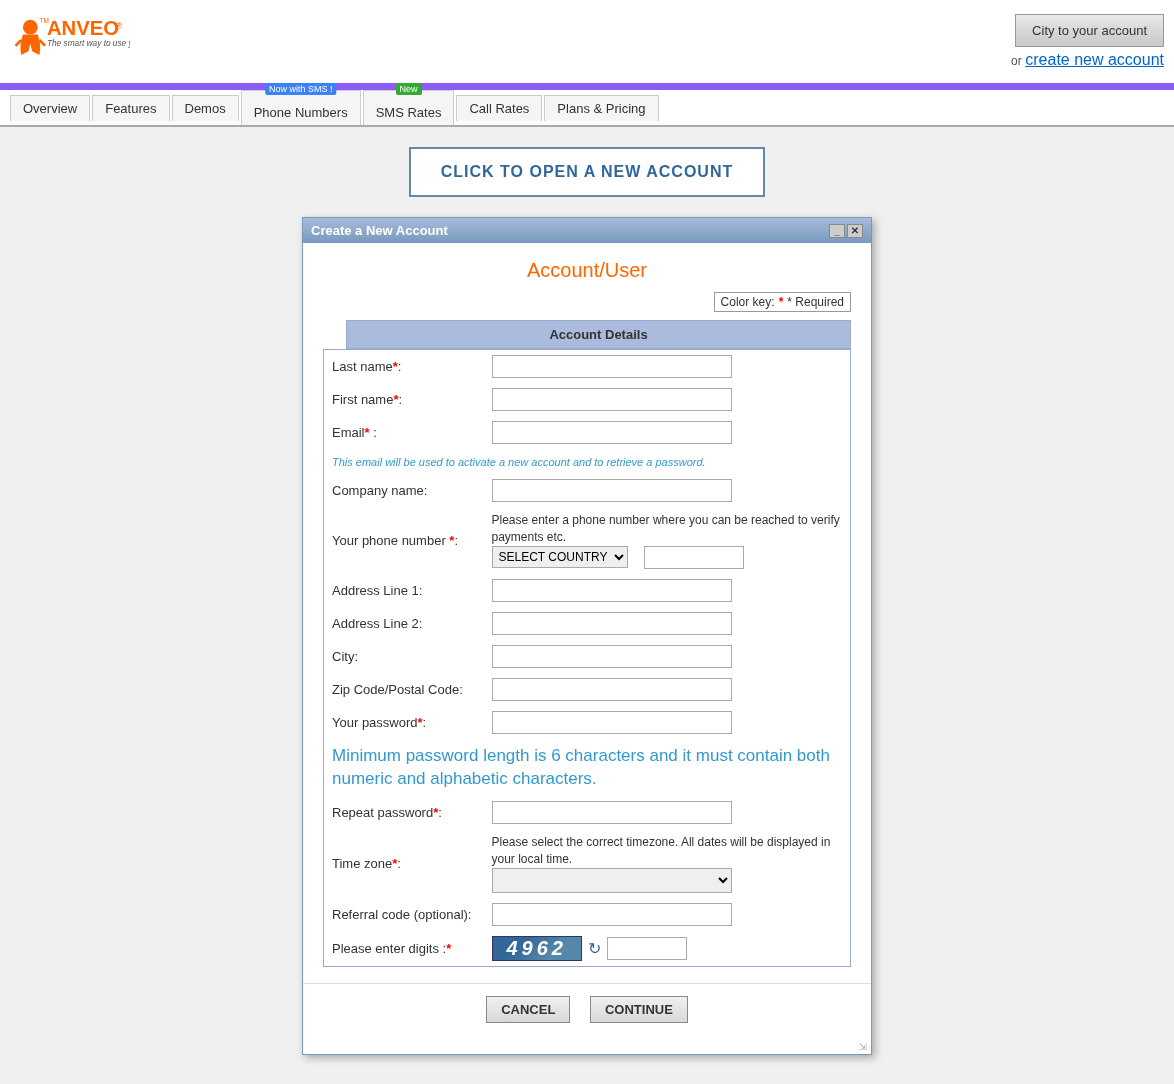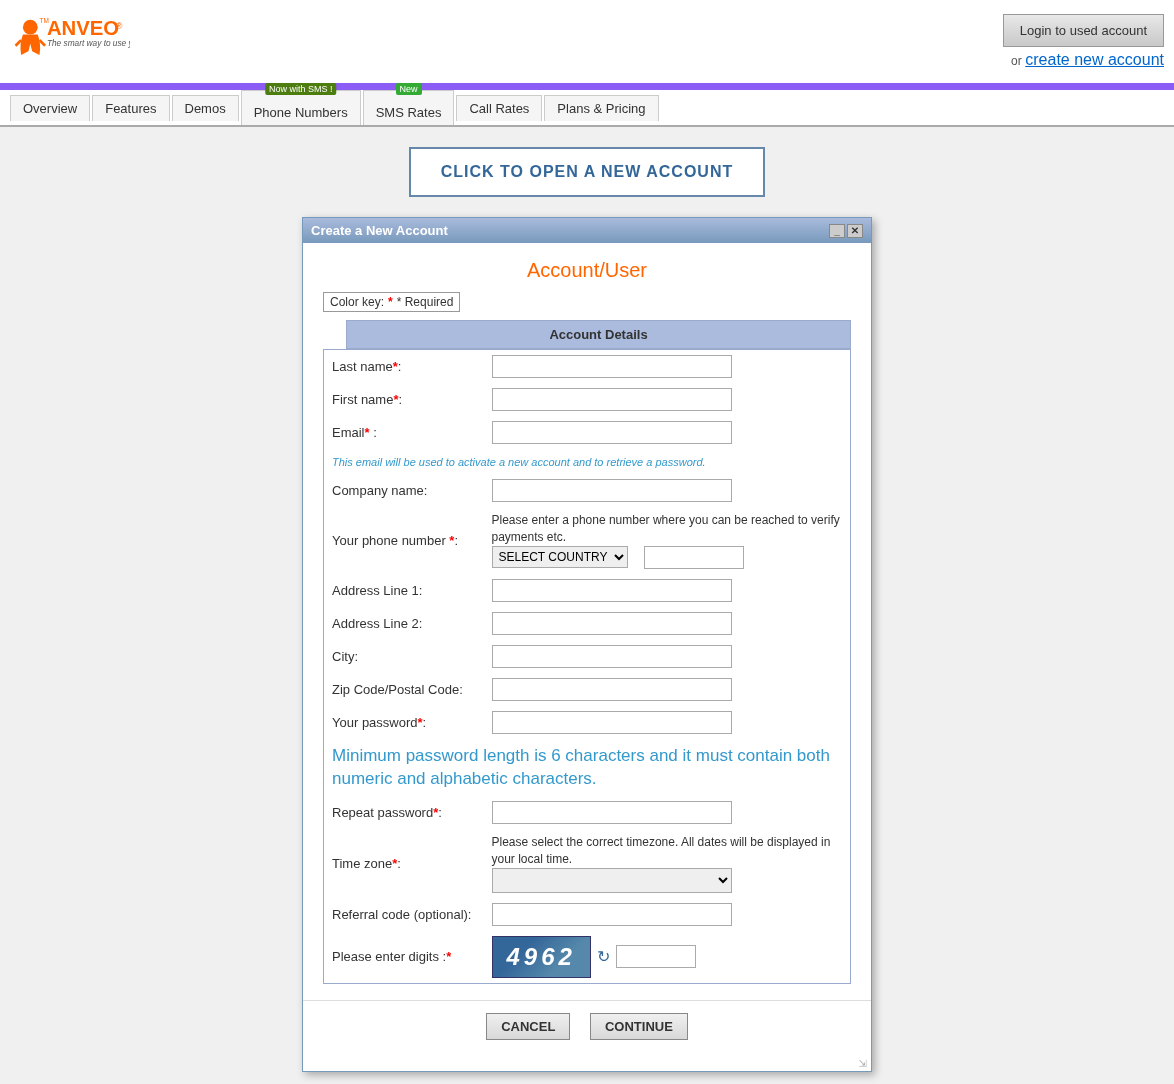--- a/index.html
+++ b/index.html
@@ -68,21 +68,21 @@
       top: -8px;
       left: 50%;
       transform: translateX(-50%);
       font-size: 9px;
       padding: 1px 4px;
       border-radius: 2px;
       color: #fff;
       white-space: nowrap;
     }
     .badge-green { background: #33aa33; }
-    .badge-blue { background: #4d7c0f; }
+    .badge-blue { background: #3b82f6; }
     
     #main {
       padding: 20px;
       display: flex;
       flex-direction: column;
       align-items: center;
     }
     #open-account-btn {
       border: 2px solid #6688aa;
       background: #fff;
@@ -131,21 +131,21 @@
       padding: 16px 20px;
     }
     #form-title {
       text-align: center;
       font-size: 20px;
       font-weight: normal;
       color: #ff6600;
       margin-bottom: 10px;
     }
     #color-key {
-      text-align: left;
+      text-align: right;
       margin-bottom: 8px;
       font-size: 12px;
     }
     #color-key-box {
       border: 1px solid #999;
       padding: 2px 6px;
       display: inline-flex;
       align-items: center;
       gap: 4px;
       font-size: 12px;
@@ -211,24 +211,24 @@
       font-size: 13px;
     }
     .captcha-area {
       display: flex;
       align-items: center;
       gap: 6px;
     }
     .captcha-box {
       background: linear-gradient(135deg, #336699 30%, #5588aa 70%);
       color: #fff;
-      font-size: 24px;
+      font-size: 20px;
       font-weight: bold;
       letter-spacing: 4px;
-      padding: 6px 14px;
+      padding: 0 14px;
       border: 1px solid #336;
       font-style: italic;
       min-width: 90px;
       text-align: center;
     }
     .captcha-refresh {
       cursor: pointer;
       font-size: 16px;
       color: #336699;
     }
@@ -296,21 +296,21 @@
       <text x="32" y="8" font-size="7" fill="#ff6600">TM</text>
 
       <text x="40" y="20" font-size="22" font-weight="bold" fill="#ff6600" font-family="Arial">ANVEO</text>
       <text x="115" y="14" font-size="9" fill="#ff6600">®</text>
 
       <text x="40" y="32" font-size="9" fill="#555" font-family="Arial" font-style="italic">The smart way to use your phones</text>
       <text x="163" y="32" font-size="7" fill="#555">TM</text>
     </svg>
   </div>
   <div id="login-area">
-    <button id="login-button">Login to used account</button>
+    <button id="login-button">City to your account</button>
     <div style="margin-top:4px;">
       <span id="create-account-link-text">or</span>
       <a id="create-account-link" href="#">create new account</a>
     </div>
   </div>
 </div>
 
 <div id="navbar">
   <div class="nav-item">Overview</div>
   <div class="nav-item">Features</div>

